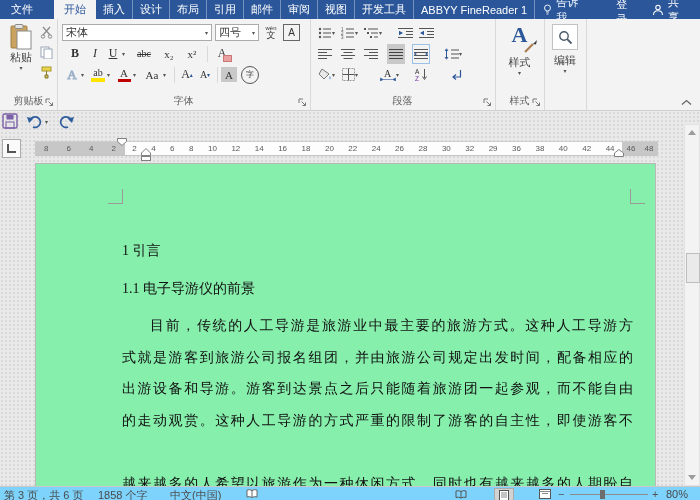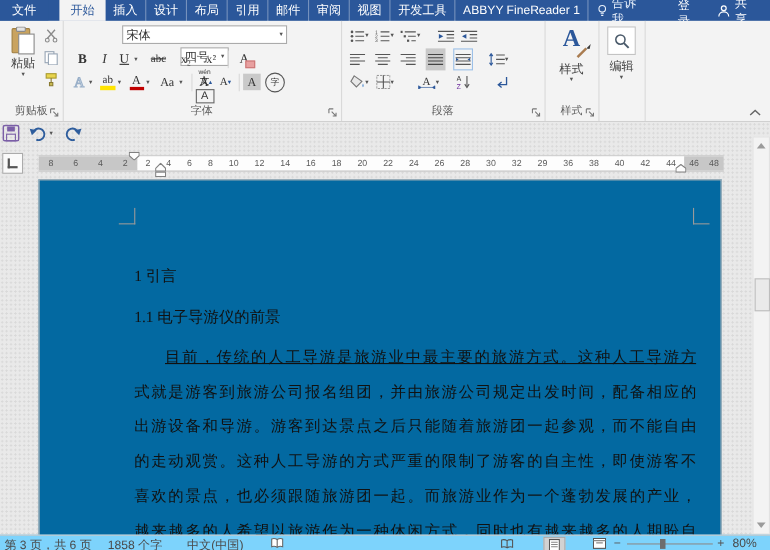--- a/index.html
+++ b/index.html
@@ -45,31 +45,31 @@
   
   #ruler{left:35px;top:141px;width:623px;height:13px;display:flex;
          border-top:1px solid #cfcfcf;border-bottom:1px solid #c4c4c4;overflow:hidden;}
   .rseg{display:flex;align-items:center;justify-content:space-around;
         font-size:8px;color:#5a5a5a;height:13px;}
   .rgray{background:#c7c7c7;} .rwhite{background:#fdfdfd;}
   #tabsel{left:2px;top:139px;width:17px;height:17px;background:#fafafa;
           border:1px solid #ababab;display:flex;align-items:center;justify-content:center;}
   #tabsel span{width:7px;height:7px;border-left:2px solid #555;border-bottom:2px solid #555;}
   
-  #page{left:35px;top:163px;width:621px;height:337px;background:#0369a1;
+  #page{left:35px;top:163px;width:621px;height:337px;background:#86efac;
         border:1px solid #b9b9b9;box-sizing:border-box;overflow:hidden;}
   .cropL{left:72px;top:25px;width:14px;height:14px;
          border-right:1px solid #9a9a9a;border-bottom:1px solid #9a9a9a;}
   .cropR{left:594px;top:25px;width:14px;height:14px;
          border-left:1px solid #9a9a9a;border-bottom:1px solid #9a9a9a;}
   .doc{font-family:"Liberation Serif",serif;color:#111;}
   .h{left:86px;width:511px;font-size:14px;white-space:nowrap;}
   .bodyline{left:86px;width:511px;font-size:14px;height:31.6px;line-height:31.6px;
             text-align:justify;text-align-last:justify;overflow:hidden;}
-  .indent1{text-indent:2em;text-decoration:underline;}
+  .indent1{text-indent:2em;}
   
   #vscroll{left:684px;top:124px;width:16px;height:362px;background:#f3f3f3;
            border:1px solid #e2e2e2;box-sizing:border-box;}
   .sarrow{width:0;height:0;border-left:4px solid transparent;border-right:4px solid transparent;
           position:absolute;left:3px;}
   .sa-up{top:5px;border-bottom:5px solid #9b9b9b;}
   .sa-dn{bottom:5px;border-top:5px solid #9b9b9b;}
   #sthumb{position:absolute;left:1px;top:128px;width:12px;height:28px;background:#eaeaea;
           border:1px solid #bdbdbd;}
   
@@ -149,21 +149,21 @@
     </div>
     <div class="glabel">剪贴板</div>
     <div class="launch">
       <svg width="9" height="9" viewBox="0 0 9 9">
           <path d="M1 1 H5 M1 1 V5 M3.5 3.5 L7.5 7.5 M7.5 4.5 V7.5 H4.5" stroke="#777" fill="none"></path>
         </svg>
     </div>
   </div>
 
   <div class="grp" style="left:57px;width:253px;">
-    <div class="row r1" style="padding-left:5px;box-sizing:border-box;gap:3px;flex-direction:column;">
+    <div class="row r1" style="padding-left:5px;box-sizing:border-box;gap:3px;">
       <div class="combo" style="width:150px;">
         <span>宋体</span>
         <span class="dd">▾</span>
       </div>
       <div class="combo" style="width:44px;">
         <span>四号</span>
         <span class="dd">▾</span>
       </div>
       <div style="width:18px;text-align:center;line-height:1;">
         <div style="font-size:6px;color:#333;">wén</div>
@@ -456,21 +456,20 @@
 
 <div id="page" class="abs">
   <div class="abs cropL"></div>
   <div class="abs cropR"></div>
   <div class="abs doc h" style="top:78px;">1 引言</div>
   <div class="abs doc h" style="top:116px;">1.1 电子导游仪的前景</div>
   <div class="abs doc bodyline indent1" style="top:146px;">目前，传统的人工导游是旅游业中最主要的旅游方式。这种人工导游方</div>
   <div class="abs doc bodyline" style="top:177.6px;">式就是游客到旅游公司报名组团，并由旅游公司规定出发时间，配备相应的</div>
   <div class="abs doc bodyline" style="top:209.2px;">出游设备和导游。游客到达景点之后只能随着旅游团一起参观，而不能自由</div>
   <div class="abs doc bodyline" style="top:240.8px;">的走动观赏。这种人工导游的方式严重的限制了游客的自主性，即使游客不</div>
-  <div class="abs doc bodyline" style="top:272.4px;">喜欢的景点，也必须跟随旅游团一起。而旅游业作为一个蓬勃发展的产业，</div>
   <div class="abs doc bodyline" style="top:304px;">越来越多的人希望以旅游作为一种休闲方式，同时也有越来越多的人期盼自</div>
 </div>
 
 <div id="vscroll" class="abs">
   <div class="sarrow sa-up"></div>
   <div id="sthumb"></div>
   <div class="sarrow sa-dn"></div>
 </div>
 
 <div id="statusbar" class="abs">

